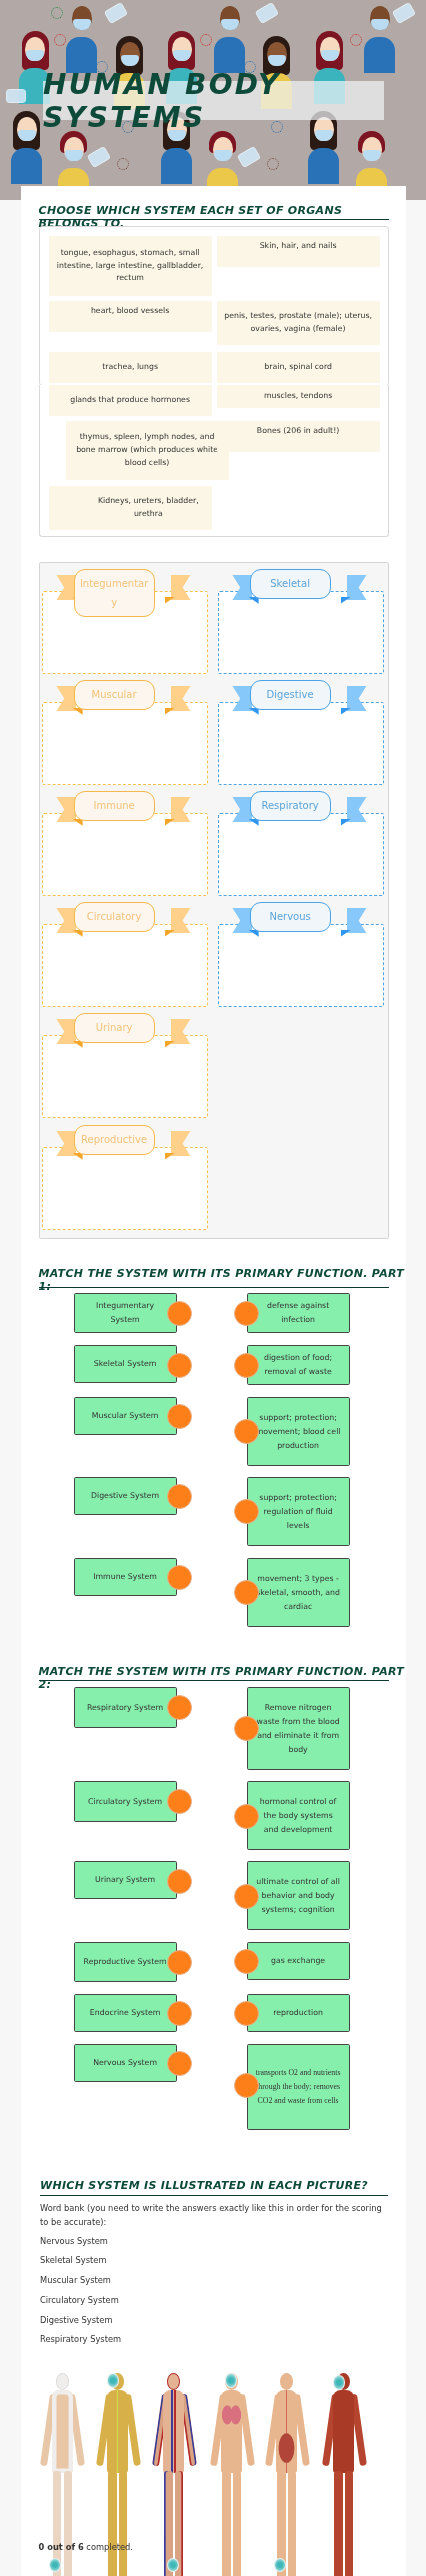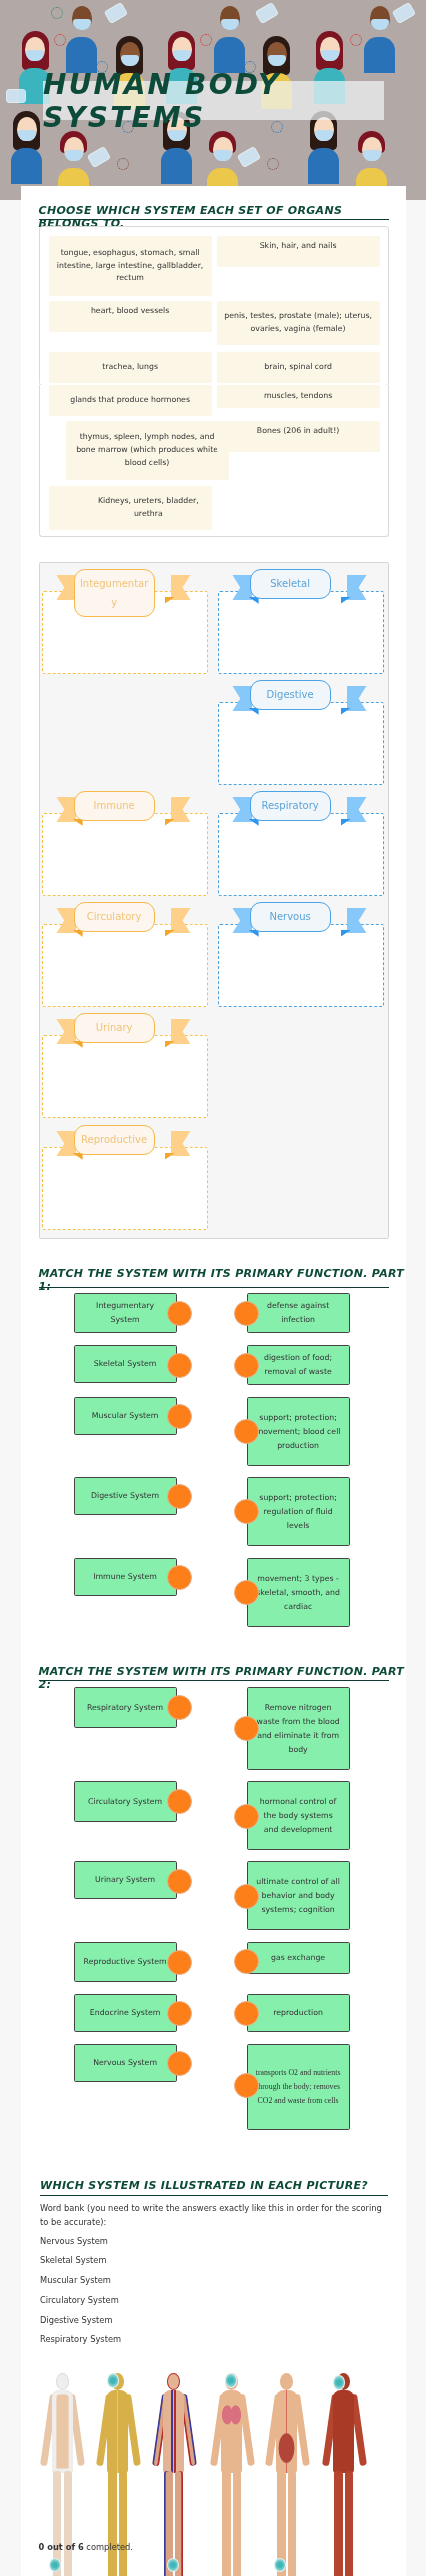--- a/index.html
+++ b/index.html
@@ -253,20 +253,28 @@
       <div class="label" style="min-height:48px;">Integumentary</div>
     </div>
     <div class="bucket blue" style="left:176px;top:0px">
       <div class="drop"></div>
       <div class="ribbon l"></div>
         <div class="ribbon r"></div>
       <div class="fold l"></div>
         <div class="fold r"></div>
       <div class="label">Skeletal</div>
     </div>
+    <div class="bucket orange" style="left:0px;top:111px">
+      <div class="drop"></div>
+      <div class="ribbon l"></div>
+        <div class="ribbon r"></div>
+      <div class="fold l"></div>
+        <div class="fold r"></div>
+      <div class="label">Muscular</div>
+    </div>
     <div class="bucket blue" style="left:176px;top:111px">
       <div class="drop"></div>
       <div class="ribbon l"></div>
         <div class="ribbon r"></div>
       <div class="fold l"></div>
         <div class="fold r"></div>
       <div class="label">Digestive</div>
     </div>
     <div class="bucket orange" style="left:0px;top:222px">
       <div class="drop"></div>
@@ -359,21 +367,21 @@
   <div class="match-box" style="left:226px;top:1595px;height:69px;">hormonal control of the body systems and development</div>
   <div class="dot" style="left:213px;top:1618px;"></div>
 
   <div class="match-box" style="left:53px;top:1675px;height:38px;">Urinary System</div>
   <div class="dot" style="left:146px;top:1683px;"></div>
   <div class="match-box" style="left:226px;top:1675px;height:69px;">ultimate control of all behavior and body systems; cognition</div>
   <div class="dot" style="left:213px;top:1698px;"></div>
 
   <div class="match-box" style="left:53px;top:1756px;height:40px;">Reproductive System</div>
   <div class="dot" style="left:146px;top:1764px;"></div>
-  <div class="match-box" style="left:226px;top:1756px;height:32px;text-align:right;">gas exchange</div>
+  <div class="match-box" style="left:226px;top:1756px;height:38px;text-align:right;">gas exchange</div>
   <div class="dot" style="left:213px;top:1763px;"></div>
 
   <div class="match-box" style="left:53px;top:1808px;height:38px;">Endocrine System</div>
   <div class="dot" style="left:146px;top:1815px;"></div>
   <div class="match-box" style="left:226px;top:1808px;height:38px;">reproduction</div>
   <div class="dot" style="left:213px;top:1815px;"></div>
 
   <div class="match-box" style="left:53px;top:1858px;height:38px;">Nervous System</div>
   <div class="dot" style="left:146px;top:1865px;"></div>
   <div class="match-box" style="left:226px;top:1858px;height:86px;font-family:Liberation Serif, serif;">transports O2 and nutrients through the body; removes CO2 and waste from cells</div>

